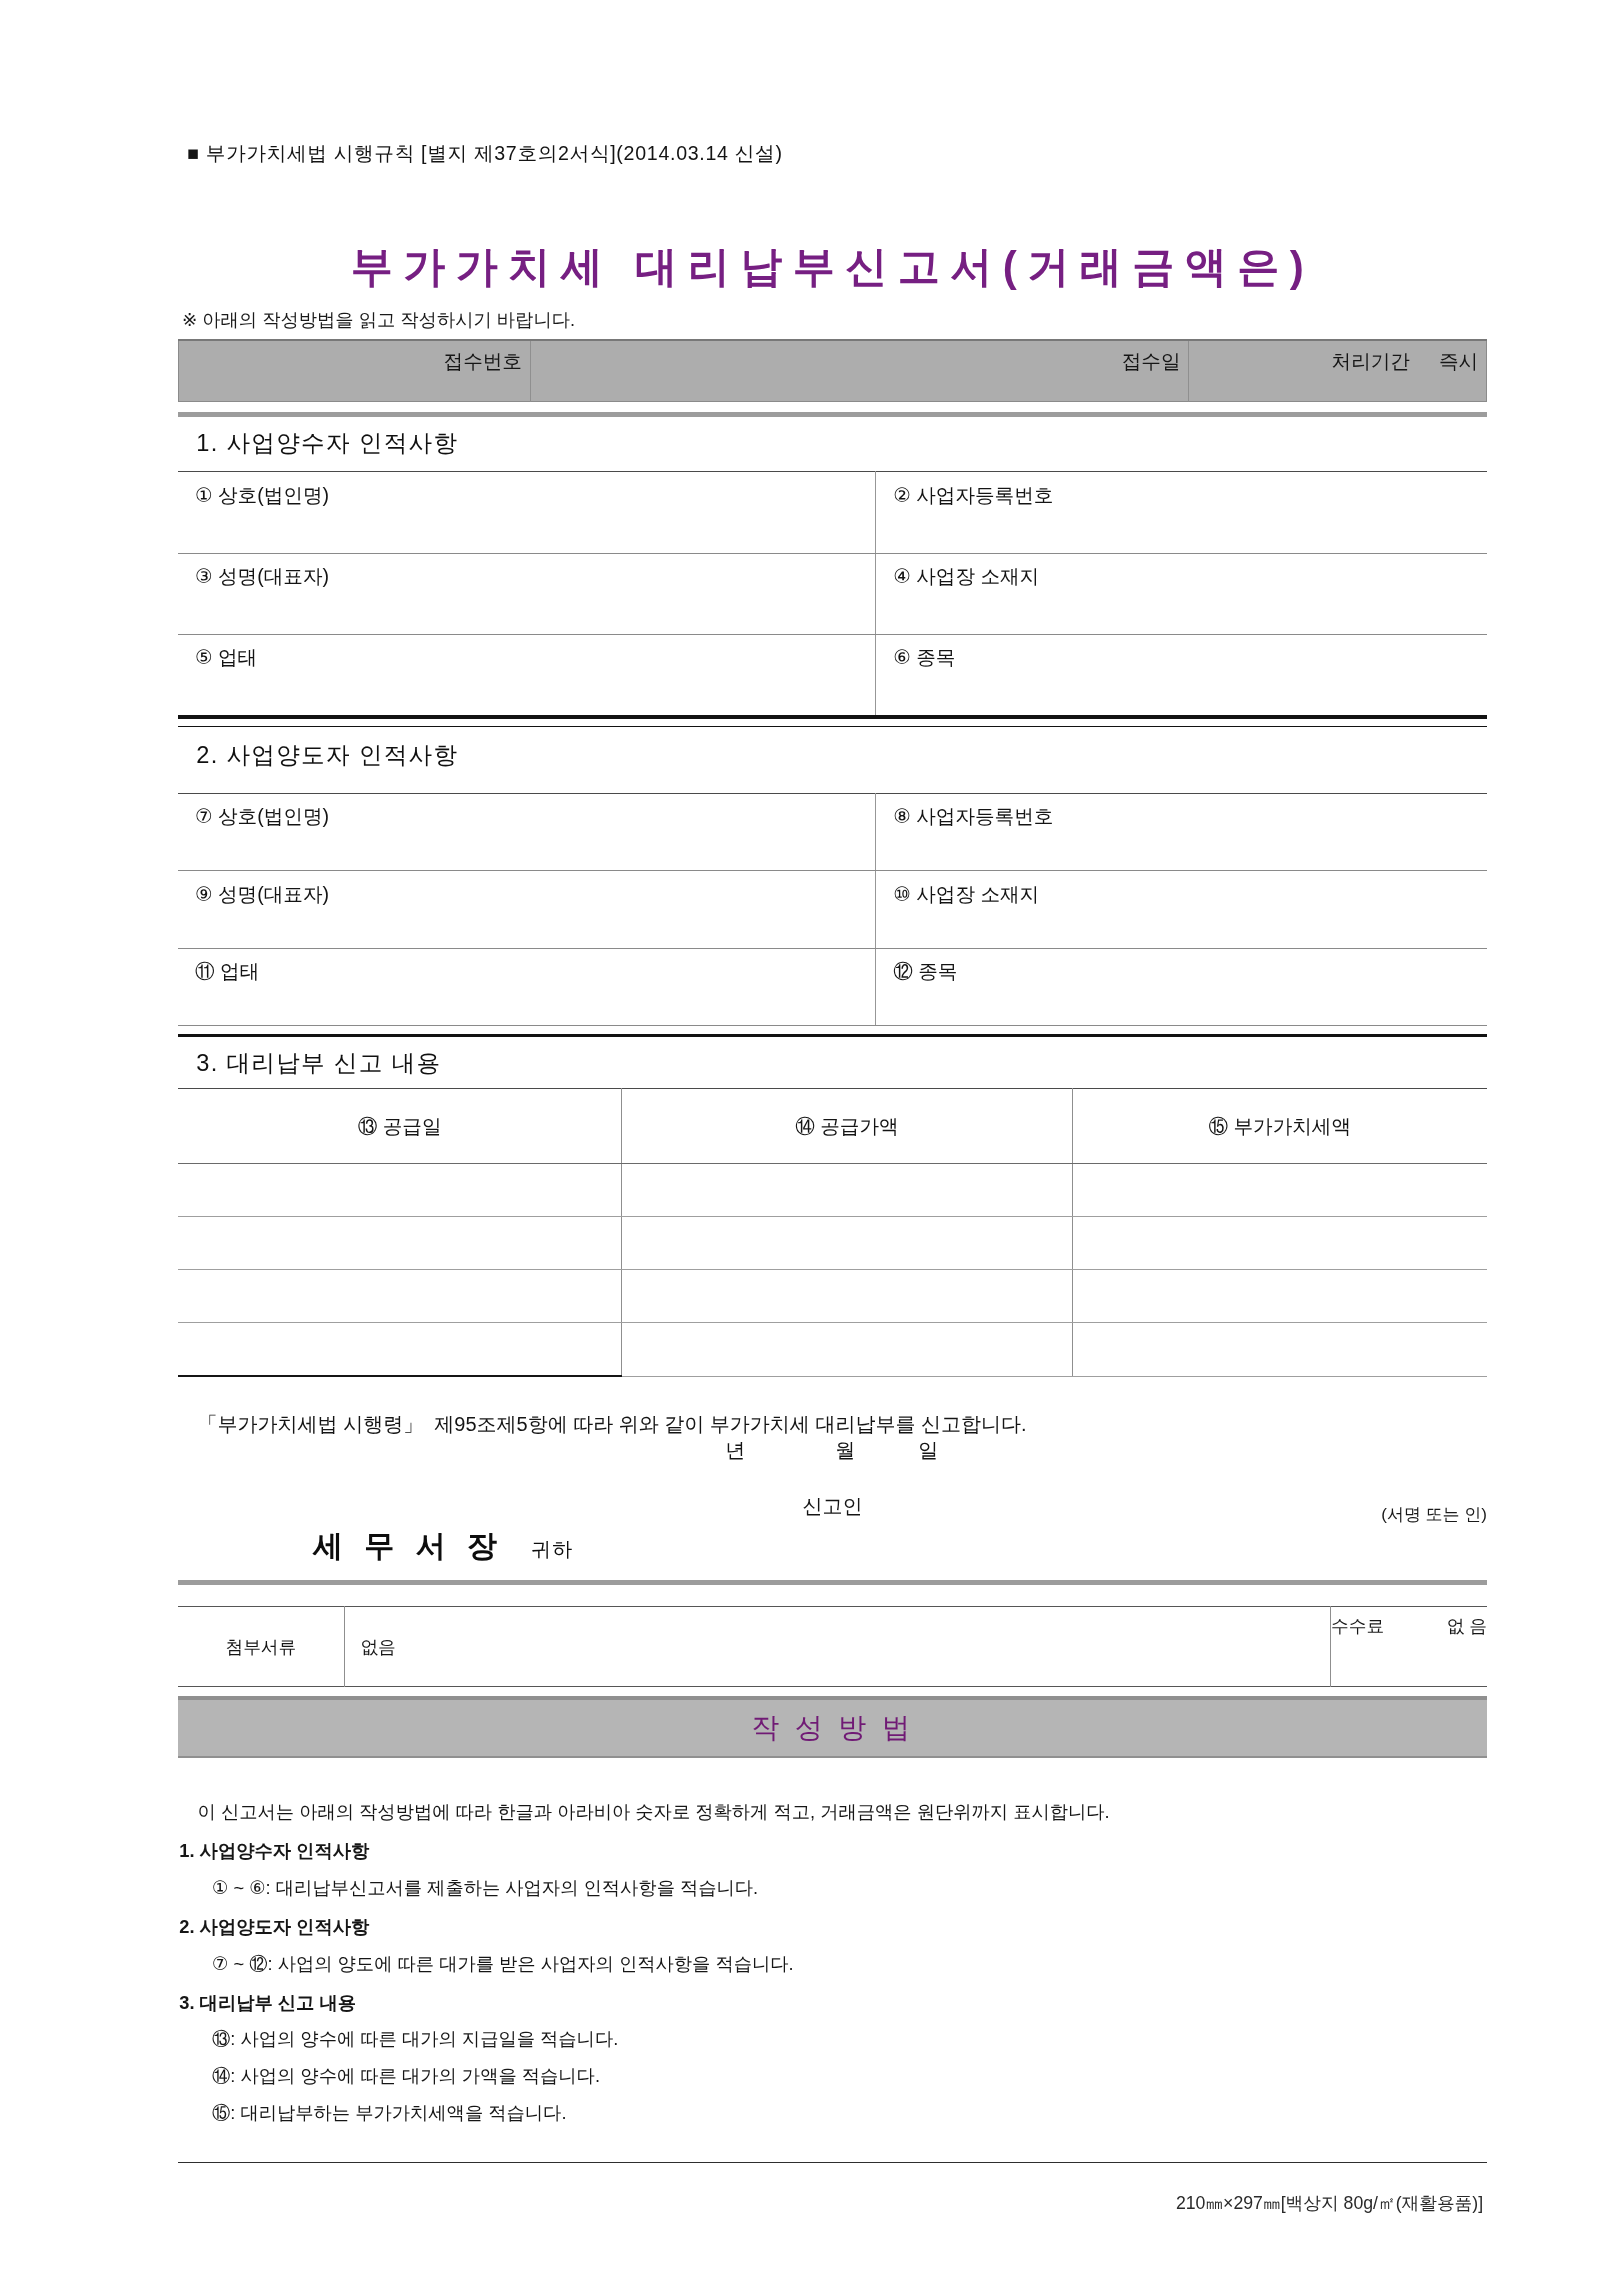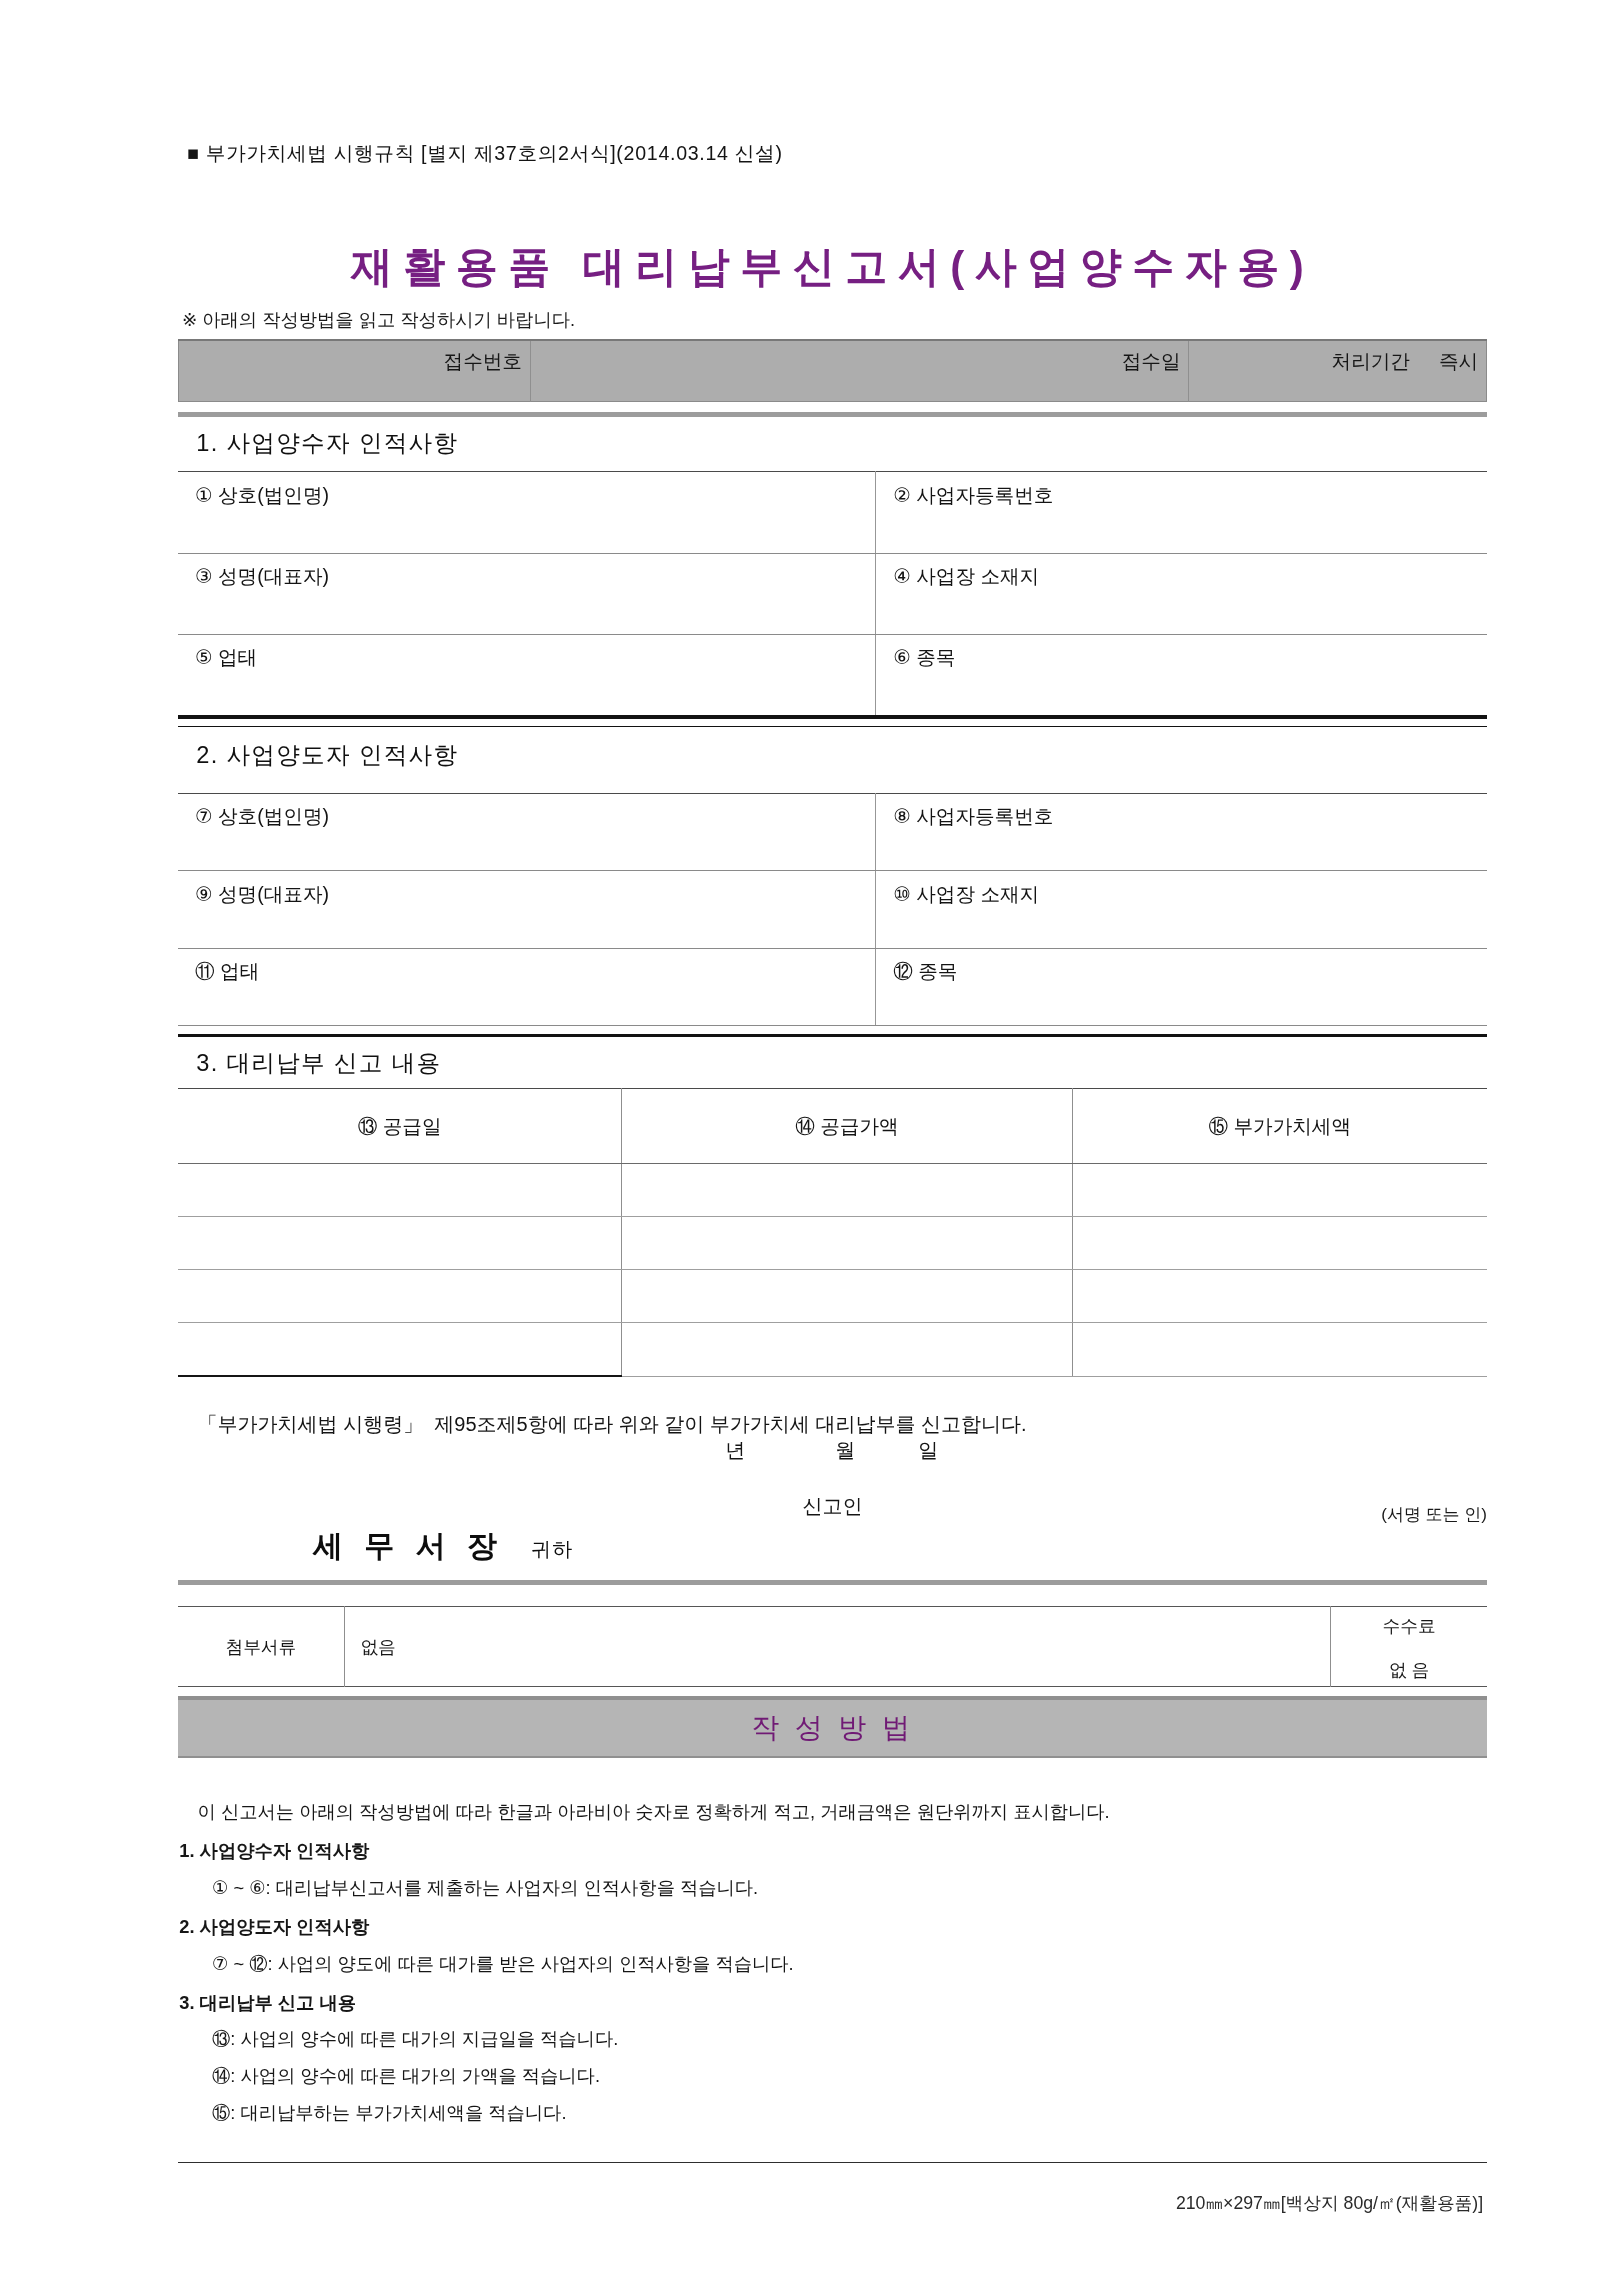--- a/index.html
+++ b/index.html
@@ -60,21 +60,21 @@
   .addressee{margin-top:0;padding-left:135px;font-size:30px;font-weight:bold;letter-spacing:6.5px;line-height:37px;color:#0d0d0d;}
   .addressee .honorific{font-size:20px;font-weight:normal;letter-spacing:1.3px;margin-left:27.5px;}
 
   .rule-gray.r2{margin-top:11.8px;}
 
   .attach{margin-top:21px;height:81px;border-top:1.3px solid #565656;border-bottom:1.3px solid #565656;}
   .attach td{font-size:17.7px;color:#161616;vertical-align:middle;}
   .attach .a-label{text-align:center;}
   .attach .a-value{border-left:0.7px solid #8f8f8f;padding-left:15.7px;}
   .attach .a-fee{border-left:0.7px solid #8f8f8f;padding:0;}
-  .attach .fee-box{display:flex;flex-direction:column;justify-content:space-between;height:68px;padding:5.2px 0 3.9px 0;text-align:center;}
+  .attach .fee-box{display:flex;flex-direction:row;justify-content:space-between;height:68px;padding:5.2px 0 3.9px 0;text-align:center;}
 
   .band{
     margin-top:8.5px;height:56px;line-height:56px;background:#B5B5B5;
     border-top:4.6px solid #909090;border-bottom:2.6px solid #909090;
     text-align:center;font-size:28px;letter-spacing:3.9px;color:#701a75;
   }
 
   .method{margin-top:42px;}
   .m-line{font-size:18.3px;line-height:23.6px;color:#161616;}
   .m-intro{padding-left:19.6px;}
@@ -84,21 +84,21 @@
   .footer-rule{margin-top:38px;height:0;border-top:1.3px solid #2e2e2e;}
   .footer-text{margin-top:27.5px;text-align:right;padding-right:3.9px;font-size:17.7px;color:#2a2a2a;}
 </style>
 </head>
 <body>
 
 <div class="content">
 
   <div class="doc-ref">■ 부가가치세법 시행규칙 [별지 제37호의2서식](2014.03.14 신설)</div>
 
-  <div class="title">재활용품 대리납부신고서(사업양수자용)</div>
+  <div class="title">부가가치세 대리납부신고서(거래금액은)</div>
 
   <div class="notice">※ 아래의 작성방법을 읽고 작성하시기 바랍니다.</div>
 
   <table class="receipt">
     <colgroup>
         <col style="width:26.9%">
         <col style="width:50.35%">
         <col style="width:22.75%">
       </colgroup>
     <tbody>

